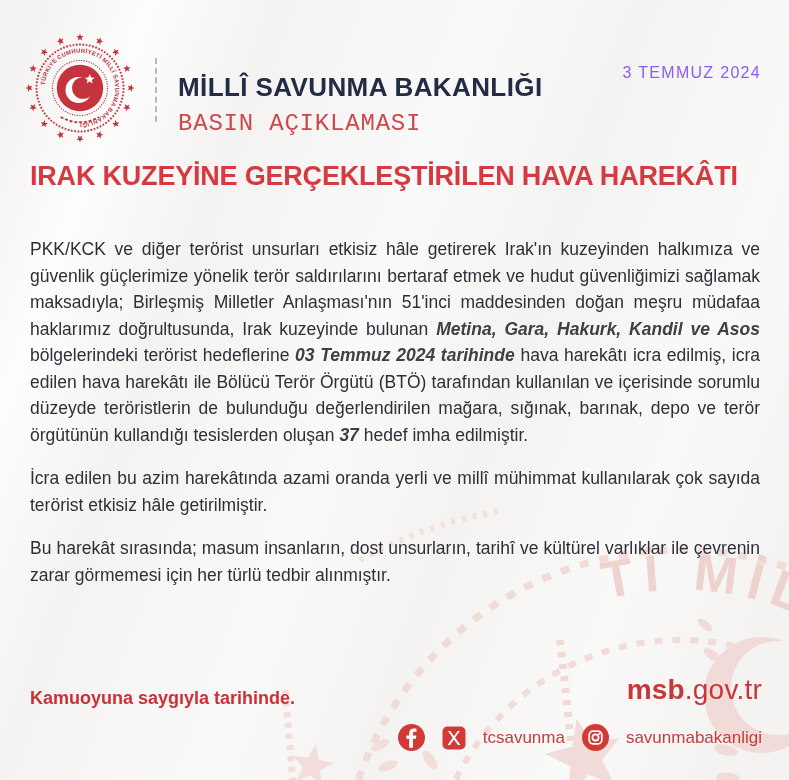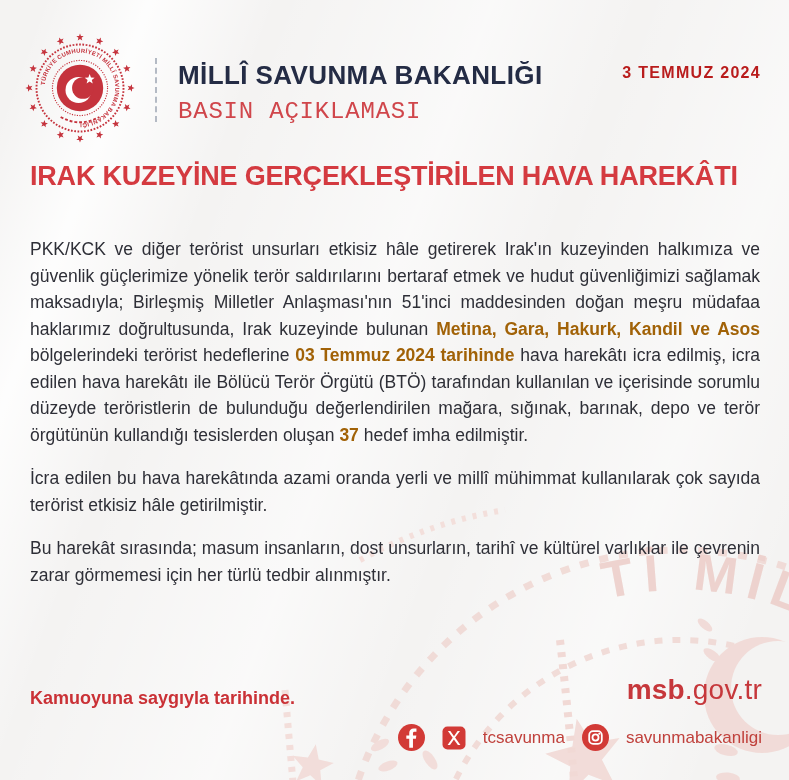--- a/index.html
+++ b/index.html
@@ -5,33 +5,33 @@
   html,body{margin:0;padding:0;}
   body{font-family:"Liberation Sans","DejaVu Sans",sans-serif;background:#e8e8e8;}
   .page{position:relative;width:789px;height:780px;background:#f4f3f2;overflow:hidden;}
   .bg-streaks{position:absolute;inset:0;pointer-events:none;
     background:linear-gradient(110deg,rgba(255,255,255,0) 4%,rgba(255,255,255,.85) 14%,rgba(255,255,255,0) 26%,rgba(255,255,255,.55) 46%,rgba(255,255,255,0) 60%,rgba(255,255,255,.5) 78%,rgba(255,255,255,0) 92%);}
   .watermark{position:absolute;inset:0;pointer-events:none;}
 
   
   .logo{position:absolute;left:22px;top:30px;width:116px;height:116px;}
   .hdr-divider{position:absolute;left:155px;top:58px;height:64px;width:0;border-left:2px dashed #b4bac4;}
-  .title-block{position:absolute;left:178px;top:60px;}
+  .title-block{position:absolute;left:178px;top:72px;}
   .ministry-title{font-size:26px;font-weight:700;color:#242c45;letter-spacing:.4px;}
   .press-subtitle{margin-top:7px;font-size:24px;font-weight:400;color:#d0464b;letter-spacing:.8px;font-family:Liberation Mono, monospace;}
-  .date{position:absolute;right:28px;top:64px;font-size:16px;font-weight:700;color:#b91c1c;letter-spacing:1.3px;margin-left:32px;}
+  .date{position:absolute;right:28px;top:64px;font-size:16px;font-weight:400;color:#8b5cf6;letter-spacing:1.3px;margin-left:32px;}
 
   
   .headline{position:absolute;left:30px;top:160px;width:740px;margin:0;
     font-size:27px;line-height:33px;font-weight:700;color:#d43a40;letter-spacing:-.2px;}
 
   
   .body-text{position:absolute;left:30px;top:236px;width:730px;}
   .para{margin:0 0 17px 0;font-size:17.5px;line-height:26.5px;color:#2e2f37;text-align:justify;}
-  .para b{font-weight:700;color:#a16207;}
+  .para b{font-weight:700;color:#404040;font-style:italic;}
 
   
   .closing{position:absolute;left:30px;top:688px;font-size:18px;font-weight:700;color:#ca3136;}
   .website{position:absolute;right:27px;top:674px;font-size:28px;color:#c6373b;letter-spacing:.2px;}
   .website .wb{font-weight:700;}
   .social{position:absolute;right:27px;top:724px;display:flex;align-items:center;gap:17px;text-align:right;}
   .sicon{width:27px;height:27px;display:block;}
   .handle{font-size:17px;color:#c0413c;}
 
   svg text{font-family:"Liberation Sans","DejaVu Sans",sans-serif;}
@@ -123,21 +123,21 @@
     </div>
     <div class="date">3 TEMMUZ 2024</div>
   </header>
 
   <h1 class="headline">
     <span>IRAK KUZEYİNE GERÇEKLEŞTİRİLEN HAVA HAREKÂTI</span><br>
   </h1>
 
   <main class="body-text">
     <p class="para"><span>PKK/KCK ve diğer terörist unsurları etkisiz hâle getirerek Irak'ın kuzeyinden halkımıza ve güvenlik güçlerimize yönelik terör saldırılarını bertaraf etmek ve hudut güvenliğimizi sağlamak maksadıyla; Birleşmiş Milletler Anlaşması'nın 51'inci maddesinden doğan meşru müdafaa haklarımız doğrultusunda, Irak kuzeyinde bulunan </span><b>Metina, Gara, Hakurk, Kandil ve Asos</b><span> bölgelerindeki terörist hedeflerine </span><b>03 Temmuz 2024 tarihinde</b><span> hava harekâtı icra edilmiş, icra edilen hava harekâtı ile Bölücü Terör Örgütü (BTÖ) tarafından kullanılan ve içerisinde sorumlu düzeyde teröristlerin de bulunduğu değerlendirilen mağara, sığınak, barınak, depo ve terör örgütünün kullandığı tesislerden oluşan </span><b>37</b><span> hedef imha edilmiştir.</span></p>
-    <p class="para"><span>İcra edilen bu hava harekâtında azami oranda yerli ve millî mühimmat kullanılarak çok sayıda terörist etkisiz hâle getirilmiştir.</span></p>
+    <p class="para"><span>İcra edilen bu azim harekâtında azami oranda yerli ve millî mühimmat kullanılarak çok sayıda terörist etkisiz hâle getirilmiştir.</span></p>
     <p class="para"><span>Bu harekât sırasında; masum insanların, dost unsurların, tarihî ve kültürel varlıklar ile çevrenin zarar görmemesi için her türlü tedbir alınmıştır.</span></p>
   </main>
 
   <div class="closing">Kamuoyuna saygıyla tarihinde.</div>
 
   <div class="website">
     <span class="wb">msb</span><span>.gov.tr</span>
   </div>
 
   <div class="social">

